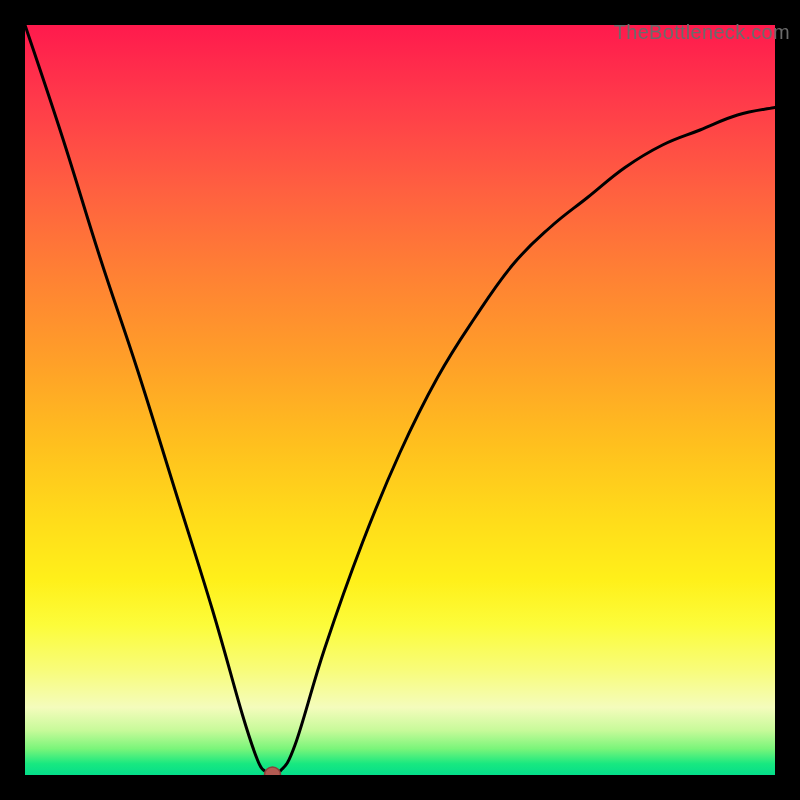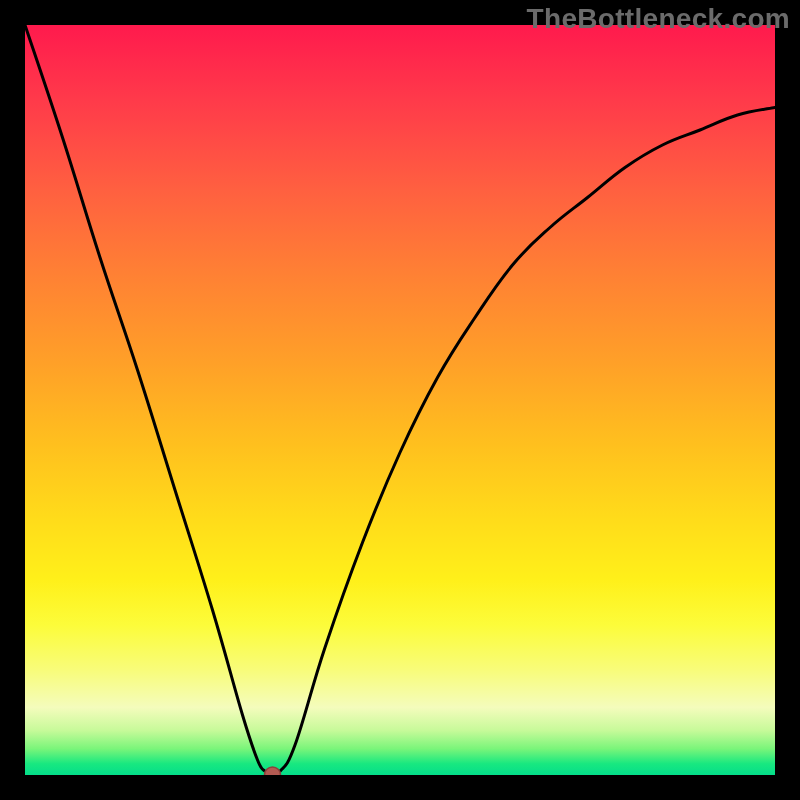--- a/index.html
+++ b/index.html
@@ -40,25 +40,25 @@
       #f8fc7a 86%,
       #f4fcbc 91%,
       #c8fa9a 94%,
       #7af57a 96.5%,
       #18e880 98.5%,
       #04dd8a 100%
     );
   }
   .watermark {
     position: absolute;
-    top: 3px;
+    top: 21px;
     right: 10px;
     color: #6b6b6b;
-    font-size: 28px;
-    font-weight: 700;
+    font-size: 20px;
+    font-weight: 400;
     letter-spacing: 0.3px;
     pointer-events: none;
     user-select: none;
   }
   svg.curve {
     position: absolute;
     left: 25px;
     top: 25px;
     width: 750px;
     height: 750px;

